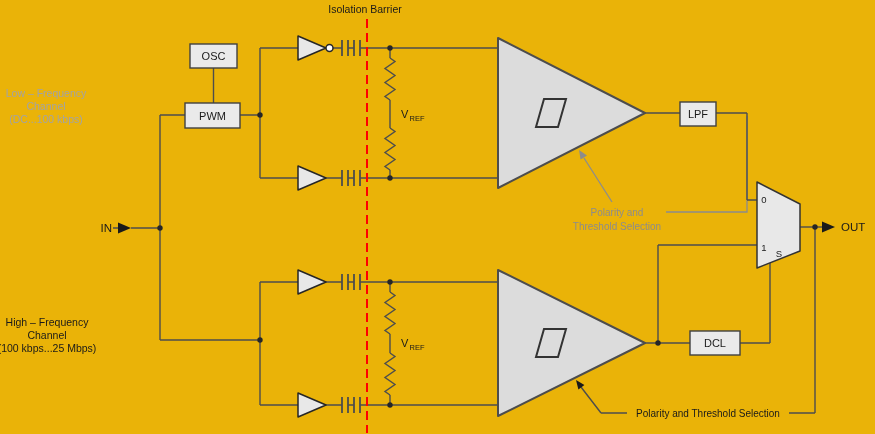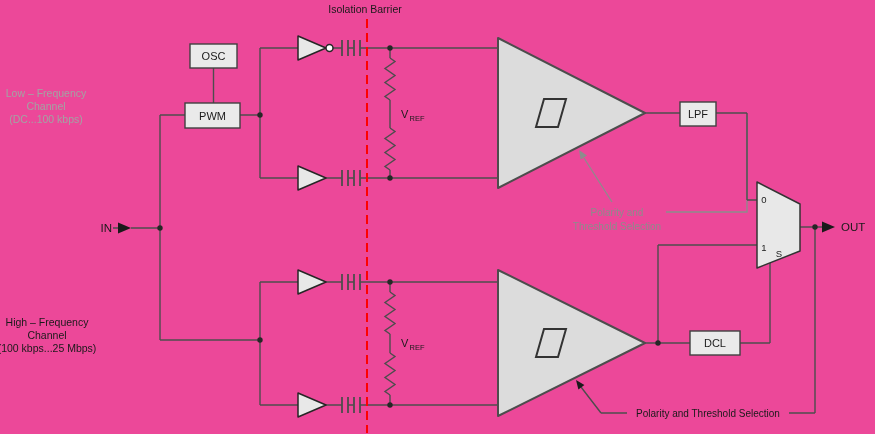--- a/index.html
+++ b/index.html
@@ -1,16 +1,16 @@
 <!DOCTYPE html>
 <html><head>
 <meta charset="utf-8">
 <style>
   html,body{margin:0;padding:0;background:#ffffff;}
-  .stage{width:875px;height:434px;background:#ec4899;position:relative;overflow:hidden;
+  .stage{width:875px;height:434px;background:#eab308;position:relative;overflow:hidden;
          font-family:"Liberation Sans",sans-serif;}
   svg{display:block;}
   text{font-family:"Liberation Sans",sans-serif;fill:#1a1a1a;}
   .wire{stroke:#4d4d4d;stroke-width:1.4;fill:none;}
   .gwire{stroke:#8c8c8c;stroke-width:1.3;fill:none;}
   .plate{stroke:#4d4d4d;stroke-width:1.8;fill:none;}
   .res{stroke:#4d4d4d;stroke-width:1.4;fill:none;stroke-linejoin:miter;}
   .box{fill:#eaeaea;stroke:#404040;stroke-width:1.4;}
   .tri{fill:#e8e8e8;stroke:#262626;stroke-width:1.5;stroke-linejoin:round;}
   .comp{fill:#dcdcdc;stroke:#4d4d4d;stroke-width:2;stroke-linejoin:round;}

